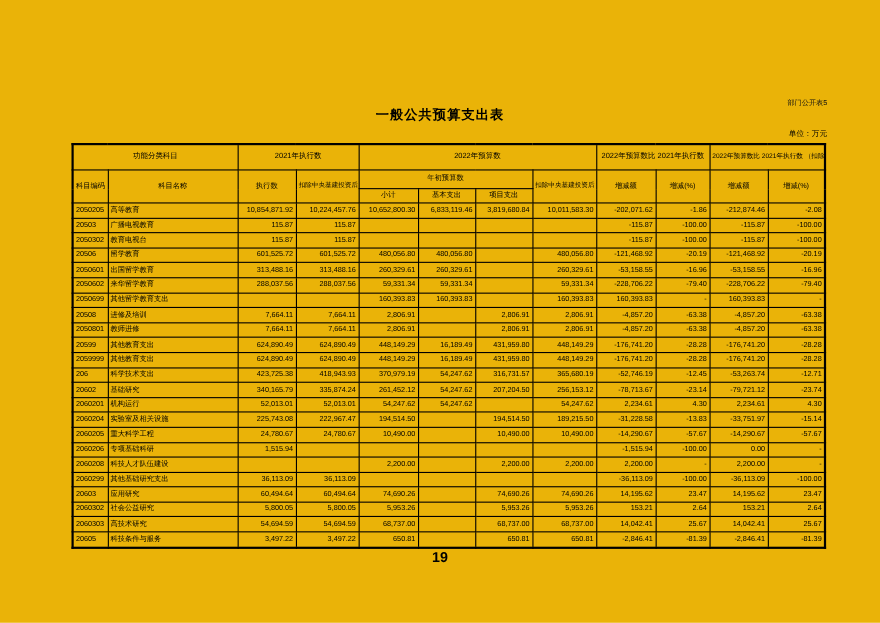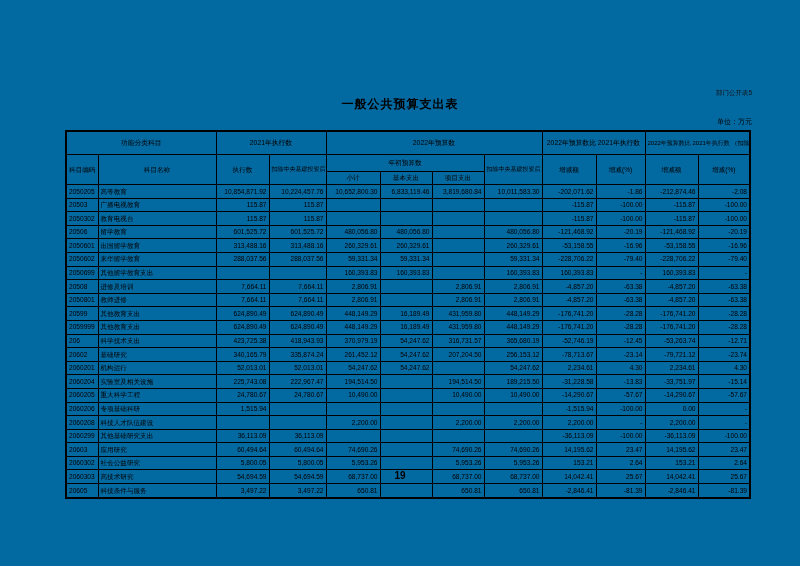--- a/index.html
+++ b/index.html
@@ -1,20 +1,20 @@
 <!DOCTYPE html>
 <html><head>
 <meta charset="utf-8">
 <style>
   html,body{margin:0;padding:0;}
   body{
     width:800px;height:566px;background:#ffffff;position:relative;overflow:hidden;
     font-family:"Liberation Sans","DejaVu Sans",sans-serif;color:#000;
   }
-  .page{position:absolute;inset:0;background:#0369a1;}
+  .page{position:absolute;inset:0;background:#eab308;}
   .doc-label{position:absolute;top:89px;right:48px;font-size:6.5px;color:#111;}
   .page-title{position:absolute;top:96px;left:0;width:100%;text-align:center;
     font-size:12px;font-weight:bold;letter-spacing:1px;}
   .unit-label{position:absolute;top:117px;right:48px;font-size:7px;}
   table.budget{
     position:absolute;top:130px;left:65px;border-collapse:collapse;table-layout:fixed;
     width:686px;border:2px solid #000;
   }
   table.budget th,table.budget td{
     border:1px solid #000;padding:0 2px;overflow:hidden;white-space:nowrap;
@@ -24,22 +24,22 @@
   thead tr.h1 th{height:22px;font-size:6.8px;}
   thead tr.h2 th{height:16px;}
   thead tr.h3 th{height:12px;}
   tbody td{height:12.6px;vertical-align:middle;}
   td.num{text-align:right;}
   td.code{text-align:left;padding-left:1px;}
   td.name{text-align:left;}
   .ind0{padding-left:3px;}
   .ind1{padding-left:9px;}
   .ind2{padding-left:15px;}
-  .page-number{position:absolute;top:470px;left:0;width:100%;text-align:center;
-    font-size:10px;font-weight:bold;}
+  .page-number{position:absolute;top:499px;left:0;width:100%;text-align:center;
+    font-size:13px;font-weight:bold;}
 </style>
 </head>
 <body>
 
 <div class="page">
 
   <div class="doc-label">部门公开表5</div>
 
   <div class="page-title">一般公共预算支出表</div>
 

